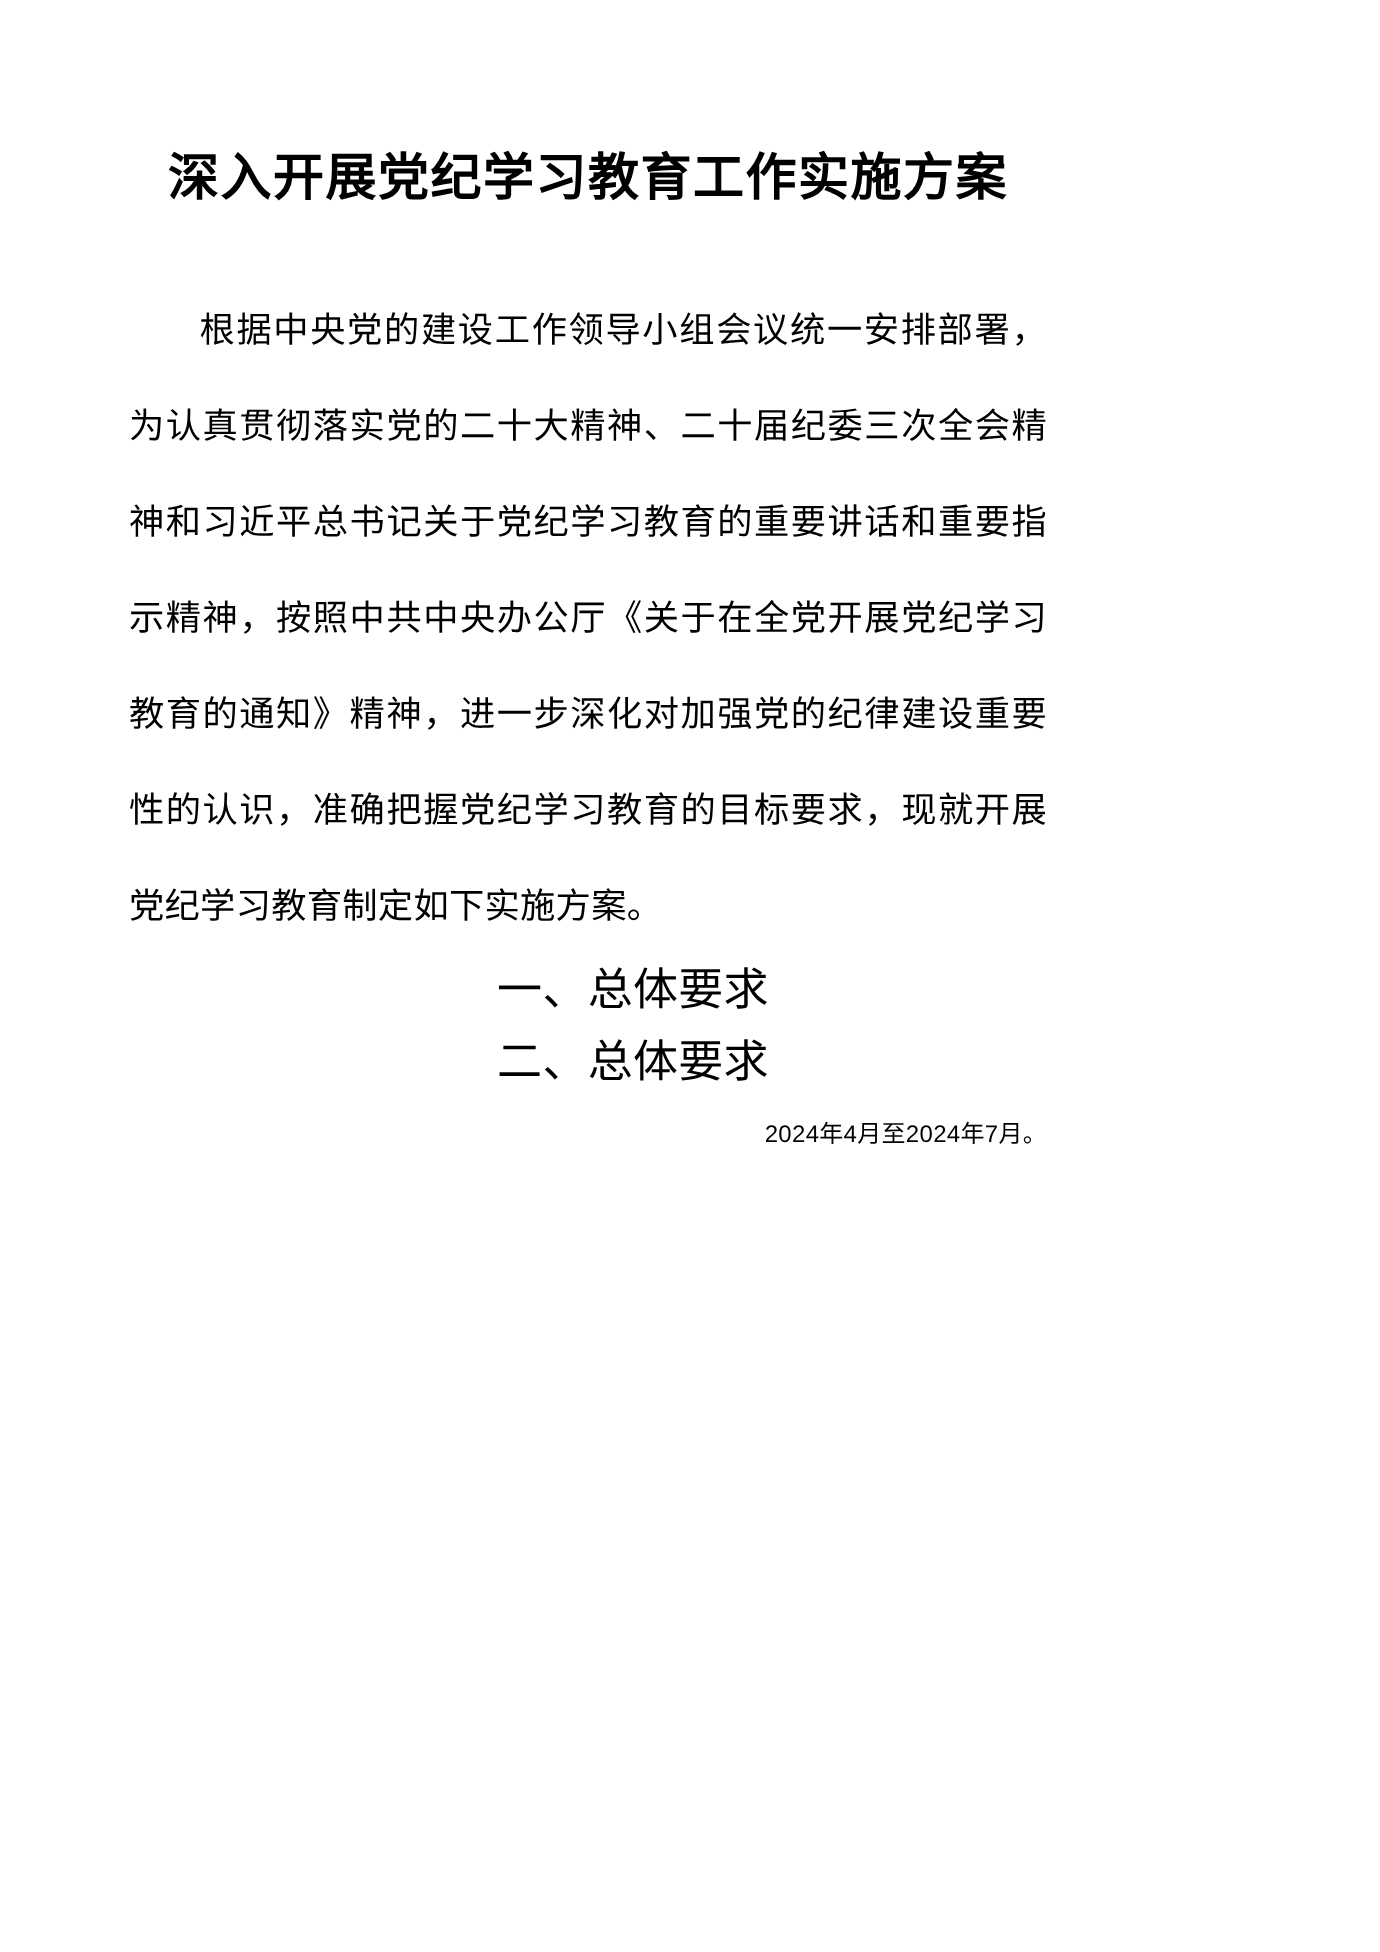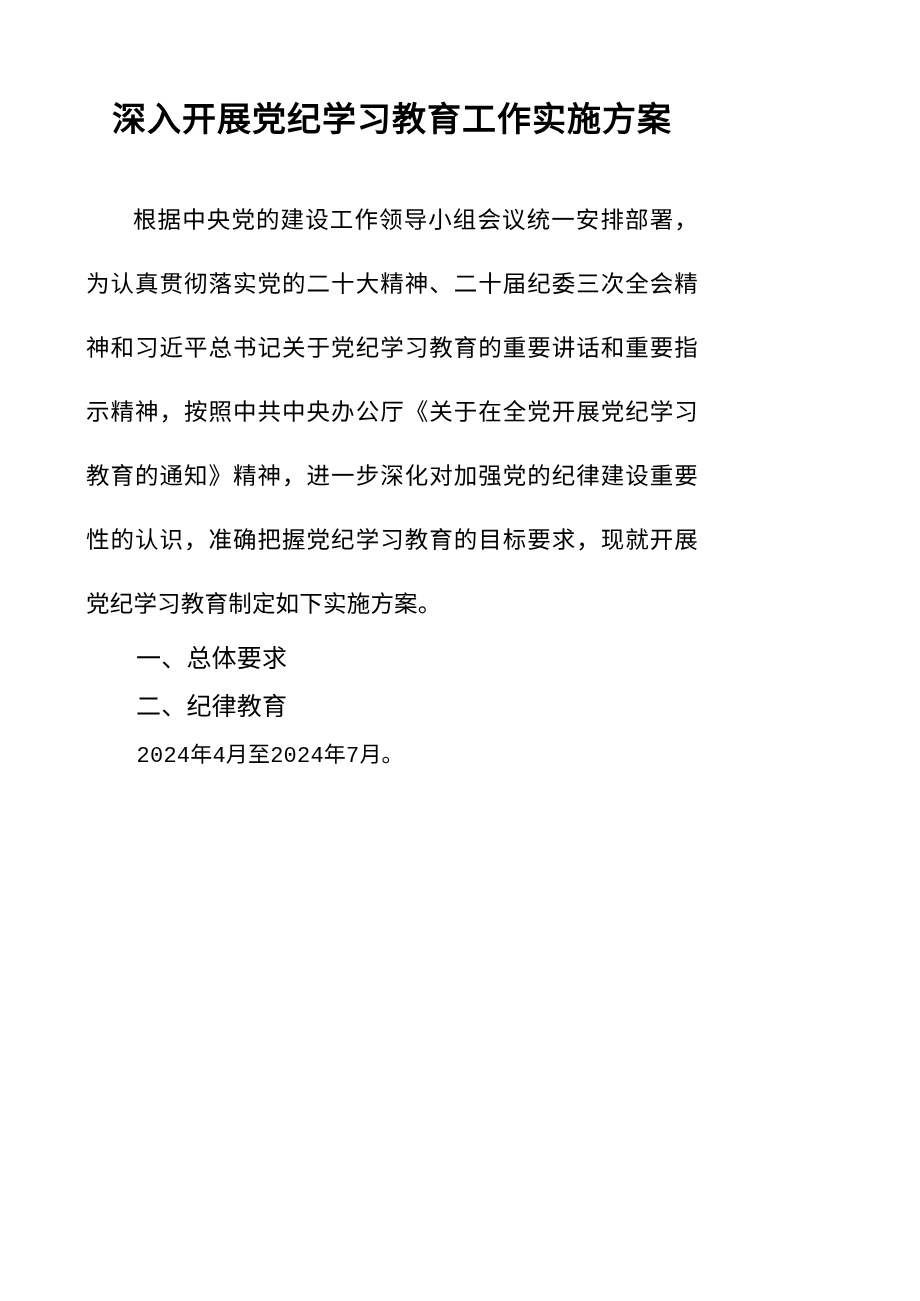--- a/index.html
+++ b/index.html
@@ -37,45 +37,47 @@
     font-family: "DejaVu Sans", "Liberation Sans", sans-serif;
     font-size: 23.5px;
     line-height: 64px;
     text-align: justify;
     text-justify: inter-ideograph;
     margin: 0 0 2px 0;
     text-indent: 2em;
     letter-spacing: 0.2px;
   }
   .heading-text {
-    font-family: Liberation Mono, monospace;
-    font-size: 25px;
+    font-family: Liberation Serif, serif;
+    font-size: 30px;
     line-height: 46px;
     margin: 0 0 2px 0;
     text-indent: 2em;
     letter-spacing: 0.2px;
+    text-align: center;
   }
   .small-line {
-    font-family: Liberation Mono, monospace;
-    font-size: 22px;
+    font-family: Liberation Sans, sans-serif;
+    font-size: 16px;
     line-height: 46px;
     margin: 0;
     text-indent: 2.3em;
     letter-spacing: 0.2px;
+    text-align: right;
   }
 </style>
 </head>
 <body>
 
 <div class="page">
 
   <h1 class="doc-title">深入开展党纪学习教育工作实施方案</h1>
 
   <p class="body-text">根据中央党的建设工作领导小组会议统一安排部署，为认真贯彻落实党的二十大精神、二十届纪委三次全会精神和习近平总书记关于党纪学习教育的重要讲话和重要指示精神，按照中共中央办公厅《关于在全党开展党纪学习教育的通知》精神，进一步深化对加强党的纪律建设重要性的认识，准确把握党纪学习教育的目标要求，现就开展党纪学习教育制定如下实施方案。</p>
 
   <p class="heading-text">一、总体要求</p>
 
 
-  <p class="heading-text">二、纪律教育</p>
+  <p class="heading-text">二、总体要求</p>
 
   <p class="small-line">2024年4月至2024年7月。</p>
 
 </div>
 
 </body></html>

